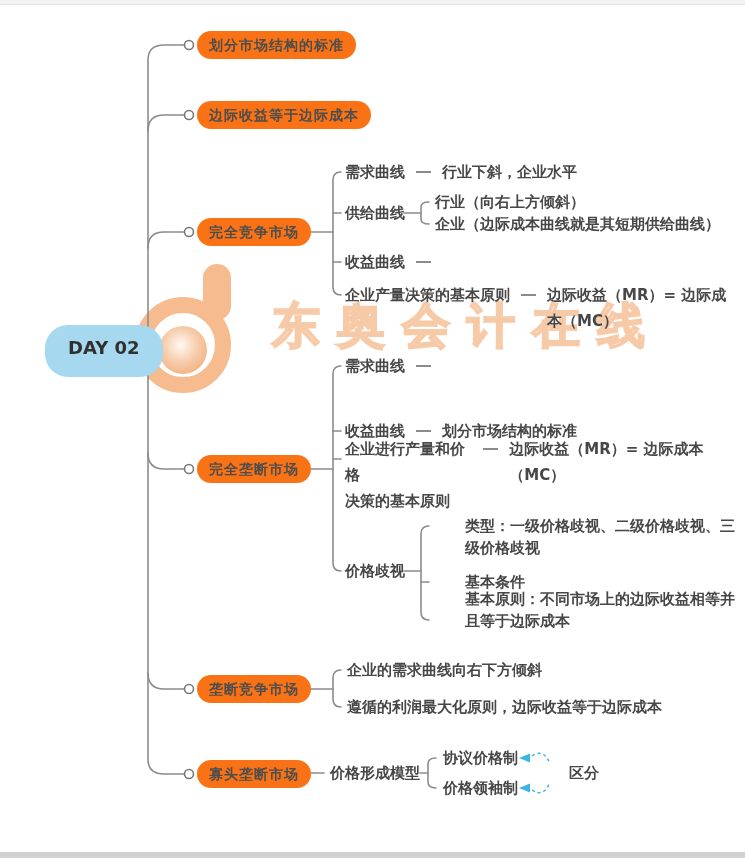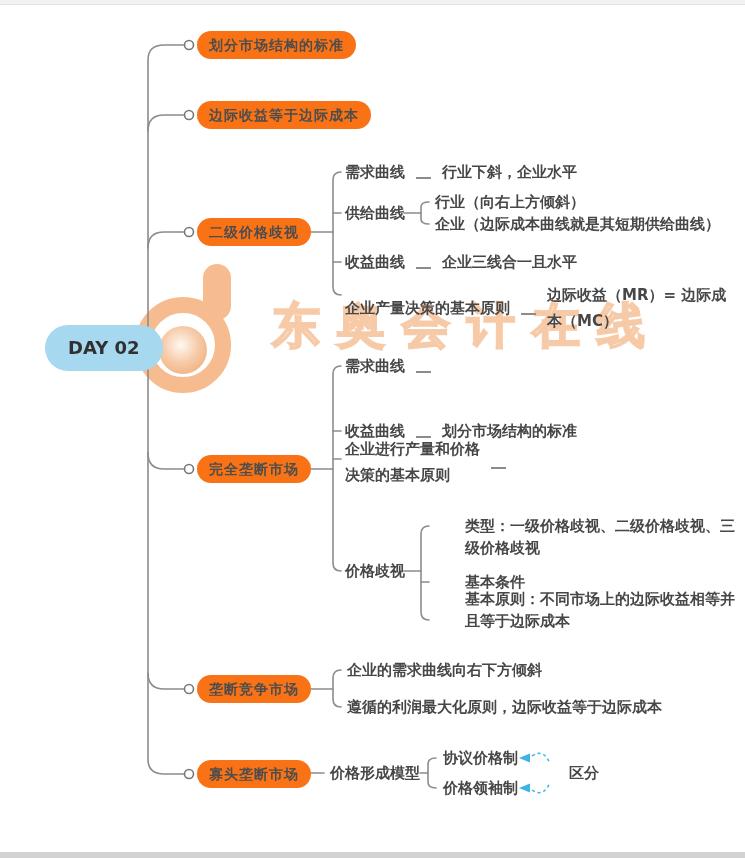--- a/index.html
+++ b/index.html
@@ -31,26 +31,26 @@
   
   svg.connectors { position:absolute; left:0; top:0; z-index:1; }
   
   .pill {
     position:absolute; height:28px; line-height:28px; padding:0 12px;
     background:#f97316; border-radius:14px;
     font-size:14px; font-weight:bold; color:#4d4d4d;
     white-space:nowrap; z-index:2; letter-spacing:1px;
   }
   .root {
-    position:absolute; left:45px; top:325px; height:46px; line-height:46px;
+    position:absolute; left:45px; top:325px; height:52px; line-height:46px;
     padding:0 23px; background:#a6d8f0; border-radius:23px;
     font-size:18px; font-weight:bold; color:#303030; z-index:2;
   }
   .row {
-    position:absolute; display:flex; align-items:center;
+    position:absolute; display:flex; align-items:flex-start;
     z-index:2; color:#474747; font-size:15px; line-height:26px;
     font-weight:bold; white-space:pre-line;
   }
   .row.lh22 { line-height:22px;margin-left:30px; }
   .lbl { white-space:pre-line; }
   .txt { white-space:pre-line; }
   .dash {
     flex:0 0 auto; width:15px; height:2px; background:#8c8c8c;
     margin:12px 11px 0 11px;
   }
@@ -124,21 +124,21 @@
   <g>
     <polygon points="519,758 530,753.5 530,762.5" fill="#3cb4e6"></polygon>
     <polygon points="519,788 530,783.5 530,792.5" fill="#3cb4e6"></polygon>
     <path d="M 532 756 Q 544 748 550 764" fill="none" stroke="#3cb4e6" stroke-width="1.5" stroke-dasharray="3 3"></path>
     <path d="M 532 790 Q 544 798 550 782" fill="none" stroke="#3cb4e6" stroke-width="1.5" stroke-dasharray="3 3"></path>
   </g>
 </svg>
 
 <div class="pill" style="left:197px;top:31px">划分市场结构的标准</div>
 <div class="pill" style="left:197px;top:101px">边际收益等于边际成本</div>
-<div class="pill" style="left:197px;top:218px">二级价格歧视</div>
+<div class="pill" style="left:197px;top:218px">完全竞争市场</div>
 <div class="root">DAY 02</div>
 <div class="pill" style="left:197px;top:455px">完全垄断市场</div>
 <div class="pill" style="left:197px;top:675px">垄断竞争市场</div>
 <div class="pill" style="left:197px;top:760px">寡头垄断市场</div>
 
 <div class="row" style="left:345px;top:159px">
   <span class="lbl">需求曲线</span>
   <span class="dash"></span>
   <span class="txt">行业下斜，企业水平</span>
 </div>
@@ -147,21 +147,20 @@
 </div>
 <div class="row" style="left:435px;top:189px">
   <span class="txt">行业（向右上方倾斜）</span>
 </div>
 <div class="row" style="left:435px;top:211px">
   <span class="txt">企业（边际成本曲线就是其短期供给曲线）</span>
 </div>
 <div class="row" style="left:345px;top:249px">
   <span class="lbl">收益曲线</span>
   <span class="dash"></span>
-  <span class="txt">企业三线合一且水平</span>
 </div>
 <div class="row" style="left:345px;top:282px">
   <span class="lbl">企业产量决策的基本原则</span>
   <span class="dash"></span>
   <span class="txt">边际收益（MR）= 边际成
 本（MC）</span>
 </div>
 
 <div class="row" style="left:345px;top:353px">
   <span class="lbl">需求曲线</span>
@@ -169,20 +168,21 @@
 </div>
 <div class="row" style="left:345px;top:418px">
   <span class="lbl">收益曲线</span>
   <span class="dash"></span>
   <span class="txt">划分市场结构的标准</span>
 </div>
 <div class="row" style="left:345px;top:436px">
   <span class="lbl">企业进行产量和价格
 决策的基本原则</span>
   <span class="dash"></span>
+  <span class="txt">边际收益（MR）= 边际成本（MC）</span>
 </div>
 <div class="row" style="left:345px;top:558px">
   <span class="lbl">价格歧视</span>
 </div>
 <div class="row lh22" style="left:435px;top:515px">
   <span class="txt">类型：一级价格歧视、二级价格歧视、三
 级价格歧视</span>
 </div>
 <div class="row lh22" style="left:435px;top:571px">
   <span class="txt">基本条件</span>

